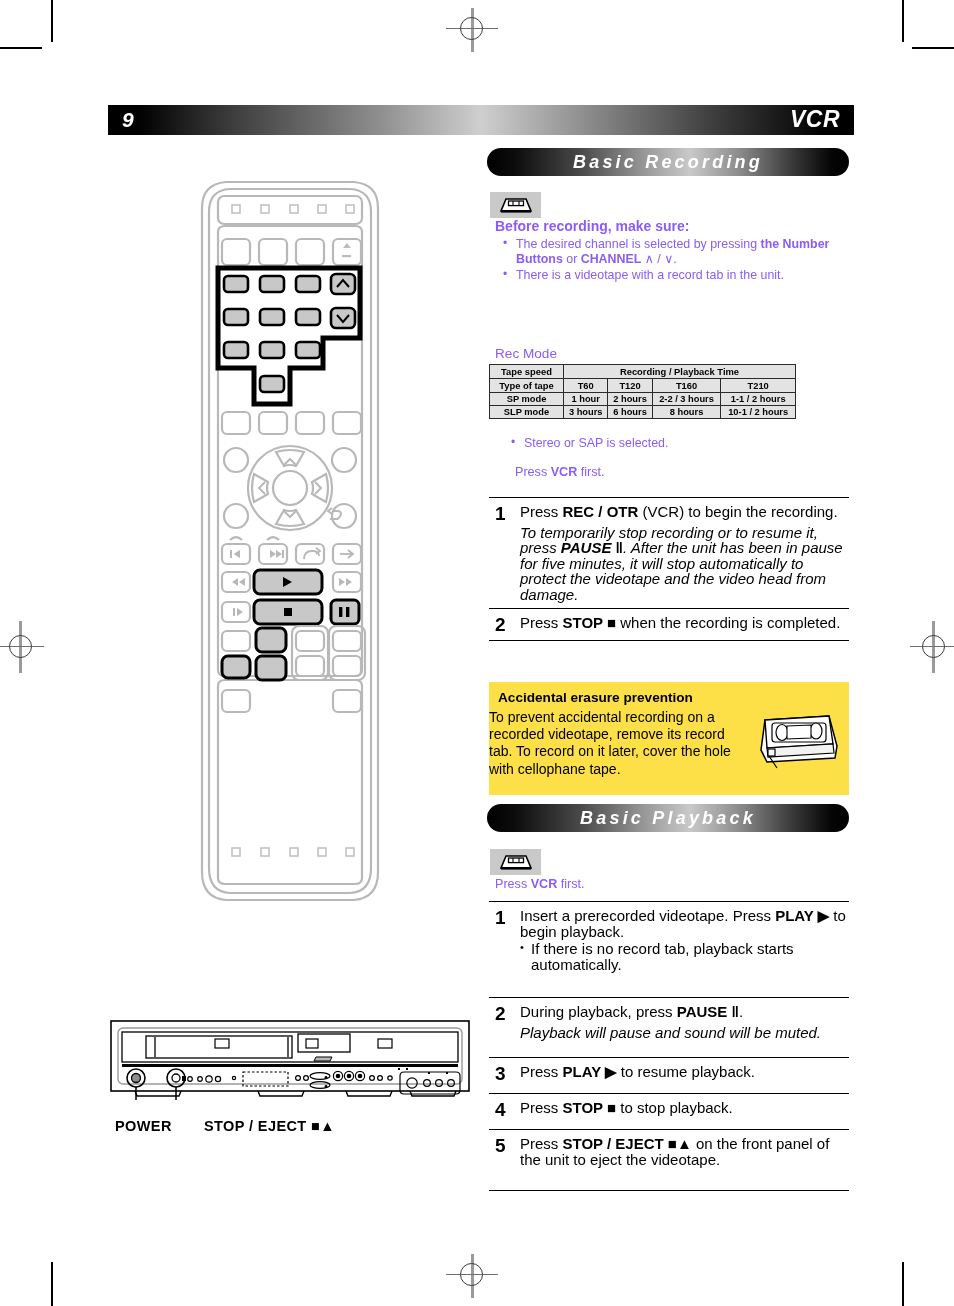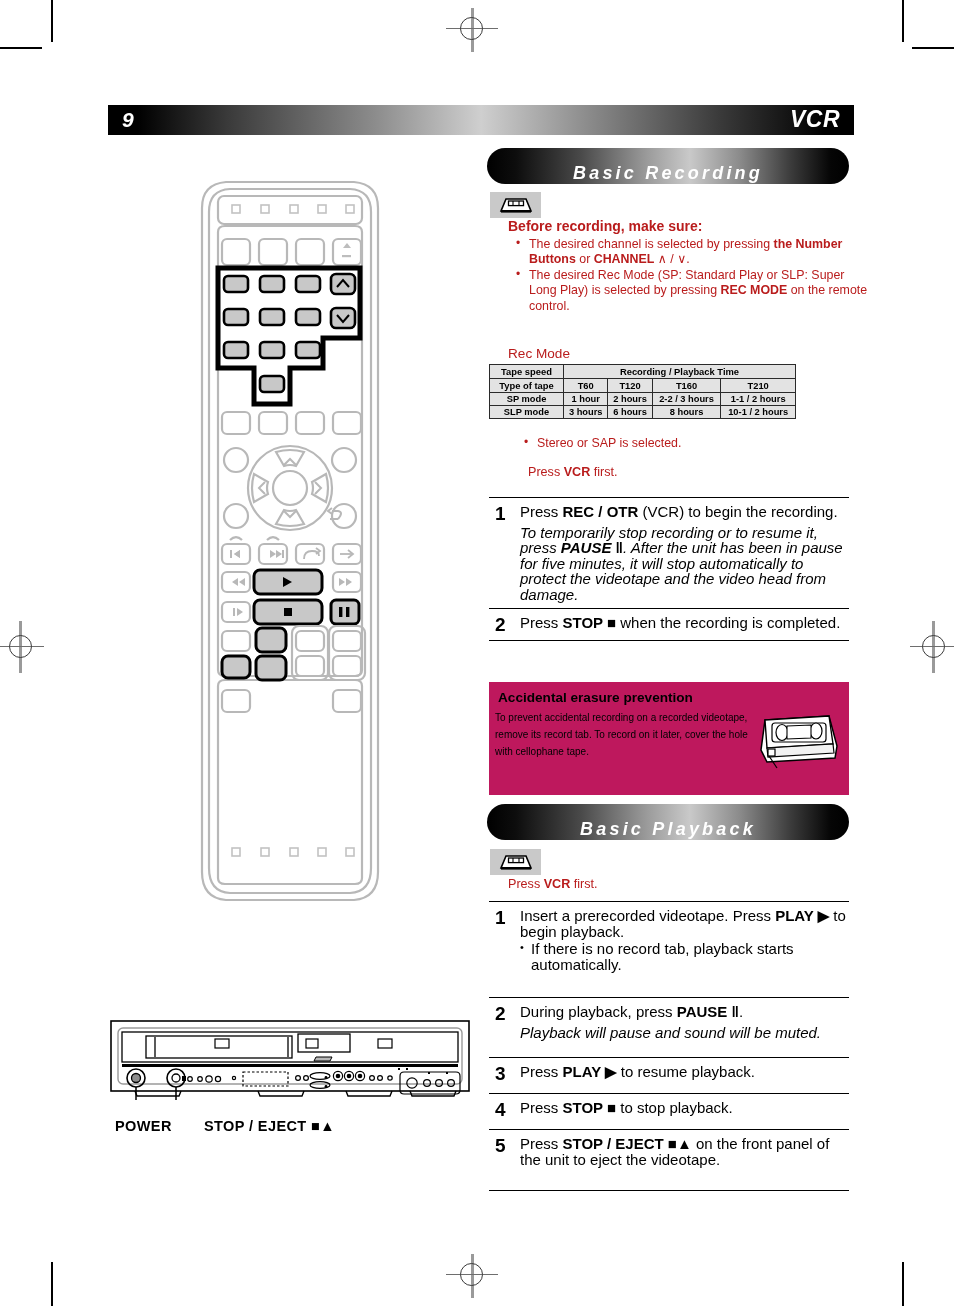--- a/index.html
+++ b/index.html
@@ -31,43 +31,43 @@
     font-family:"Liberation Sans", sans-serif;
   }
   #header-title {
     position:absolute; right:14px; top:0px; height:30px; line-height:29px;
     color:#fff; font-size:23px; font-weight:bold; font-style:italic;
     font-family:"Liberation Sans", sans-serif; letter-spacing:0.5px;
   }
 
   
   .section-banner {
-    position:absolute; left:487px; width:362px; height:36px;
+    position:absolute; left:487px; width:362px; height:28px;
     border-radius:18px;
     background: linear-gradient(to right,#000 0%, #0d0d0d 8%, #4a4a4a 26%, #9a9a9a 44%, #c9c9c9 56%, #8a8a8a 70%, #3b3b3b 84%, #050505 95%, #000 100%);
-    display:flex; align-items:flex-end; justify-content:center;
+    display:flex; align-items:center; justify-content:center;
   }
   .section-banner span {
     color:#fff; font-size:18px; font-weight:bold; font-style:italic;
     letter-spacing:3.2px;
   }
   #banner-recording { top:148px; }
   #banner-playback  { top:804px; }
 
   
   .tape-badge {
     position:absolute; width:51px; height:26px; background:#c9c9c9;
     display:flex; align-items:center; justify-content:center;
   }
   #tape-badge-rec  { left:490px; top:192px; }
   #tape-badge-play { left:490px; top:849px; }
 
   
-  .rcol { position:absolute; left:508px; width:360px;
-          font-size:12.4px; line-height:15.4px; color:#b91c1c; }
+  .rcol { position:absolute; left:495px; width:360px;
+          font-size:12.4px; line-height:15.4px; color:#8b5cf6; }
   b, .b { font-weight:bold; }
 
   #before-heading { top:219px; font-size:14px; font-weight:bold; }
   #before-list { top:237px; }
   #before-list ul { margin:0; padding:0; list-style:none; }
   #before-list li { position:relative; padding-left:21px; margin-bottom:0px; }
   #before-list li:before {
     content:"\2022"; position:absolute; left:8px; top:-1px; font-size:12px;
   }
 
@@ -106,24 +106,24 @@
   .step .body { margin-left:31px; font-size:15px; line-height:15.6px; }
   .step .body p { margin:0 0 0 0; }
   .step .body p + p { margin-top:5px;font-style:italic; }
   .step .sub { position:relative; padding-left:11px; margin-top:2px; }
   .step .sub:before { content:"\2022"; position:absolute; left:0px; top:-1px; font-size:11px; }
   .rule-bottom { position:absolute; left:489px; width:360px; border-top:1.6px solid #000; }
 
   
   #erasure-box {
     position:absolute; left:489px; top:682px; width:360px; height:113px;
-    background:#be185d;
+    background:#fde047;
   }
   #erasure-title { position:absolute; left:9px; top:8px; font-size:13.6px; font-weight:bold; }
-  #erasure-text  { position:absolute; left:6px; top:27px; width:262px; font-size:10px; line-height:17.2px; }
+  #erasure-text  { position:absolute; left:0; top:27px; width:262px; font-size:14px; line-height:17.2px; }
   #erasure-tape  { position:absolute; left:266px; top:24px; width:88px; height:70px; }
 
   
   #remote-wrap { position:absolute; left:192px; top:178px; width:196px; height:728px; }
 
   
   #vcr-panel { position:absolute; left:110px; top:1020px; width:360px; height:75px; }
   #panel-labels { position:absolute; left:110px; top:1118px; width:380px; height:24px; }
   .panel-label { position:absolute; font-size:14.5px; font-weight:bold; letter-spacing:0.4px; }
   #label-power { left:5px; top:0px; }
@@ -413,21 +413,21 @@
     <line x1="14" y1="5" x2="14" y2="9.6" stroke="#000" stroke-width="1.1"></line>
     <line x1="20" y1="5" x2="20" y2="9.6" stroke="#000" stroke-width="1.1"></line>
     <rect x="2" y="14" width="30" height="2.6" fill="#000"></rect>
   </svg>
 </div>
 
 <div class="rcol" id="before-heading">Before recording, make sure:</div>
 <div class="rcol" id="before-list">
   <ul>
       <li><span>The desired channel is selected by pressing </span><b>the Number Buttons</b><span> or </span><b>CHANNEL</b><span> ∧ / ∨.</span></li>
-      <li><span>The desired Rec Mode (SP: Standard Play or SLP: Super Long Play) is selected by pressing </span><b>REC MODE</b><span> on the remote control.</span></li>
+      <li><span>There is a videotape with a record tab in the unit.</span></li>
     </ul>
 </div>
 
 <div class="rcol" id="rec-mode-label">Rec Mode</div>
 
 <table id="rec-table">
   <tbody>
       <tr>
         <td class="hdr col1">Tape speed</td>
         <td class="hdr" colspan="4">Recording / Playback Time</td>

